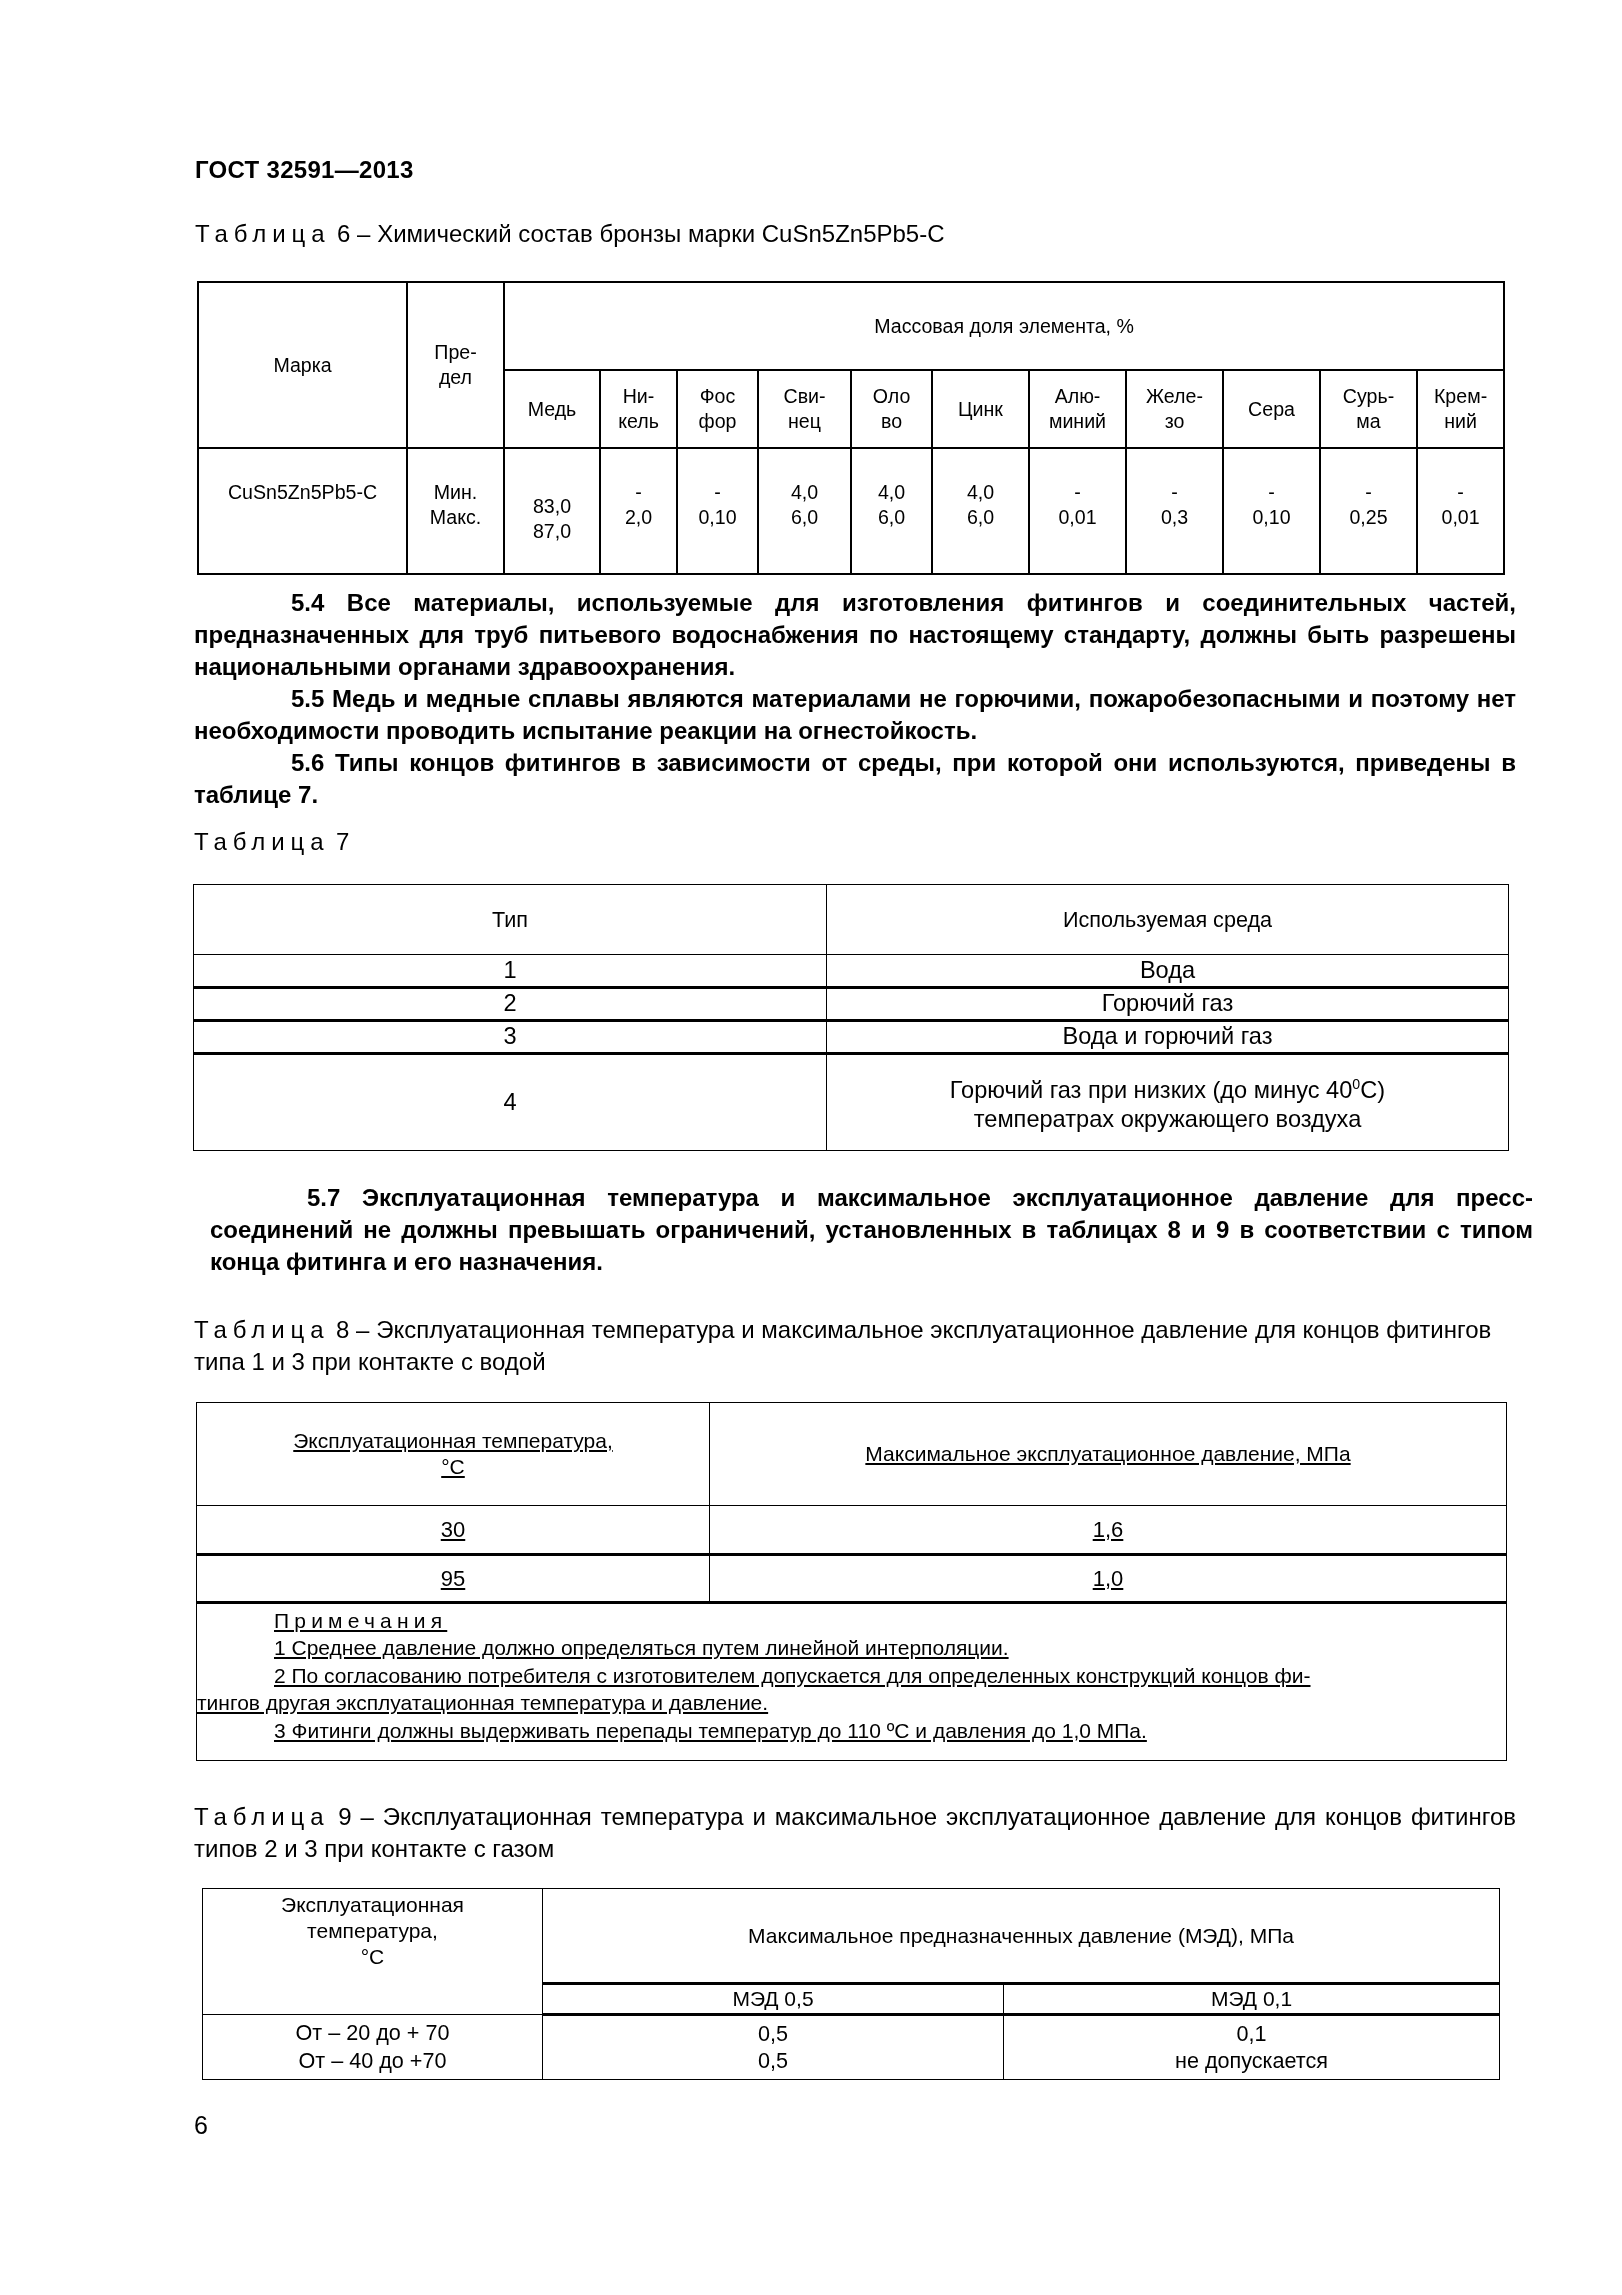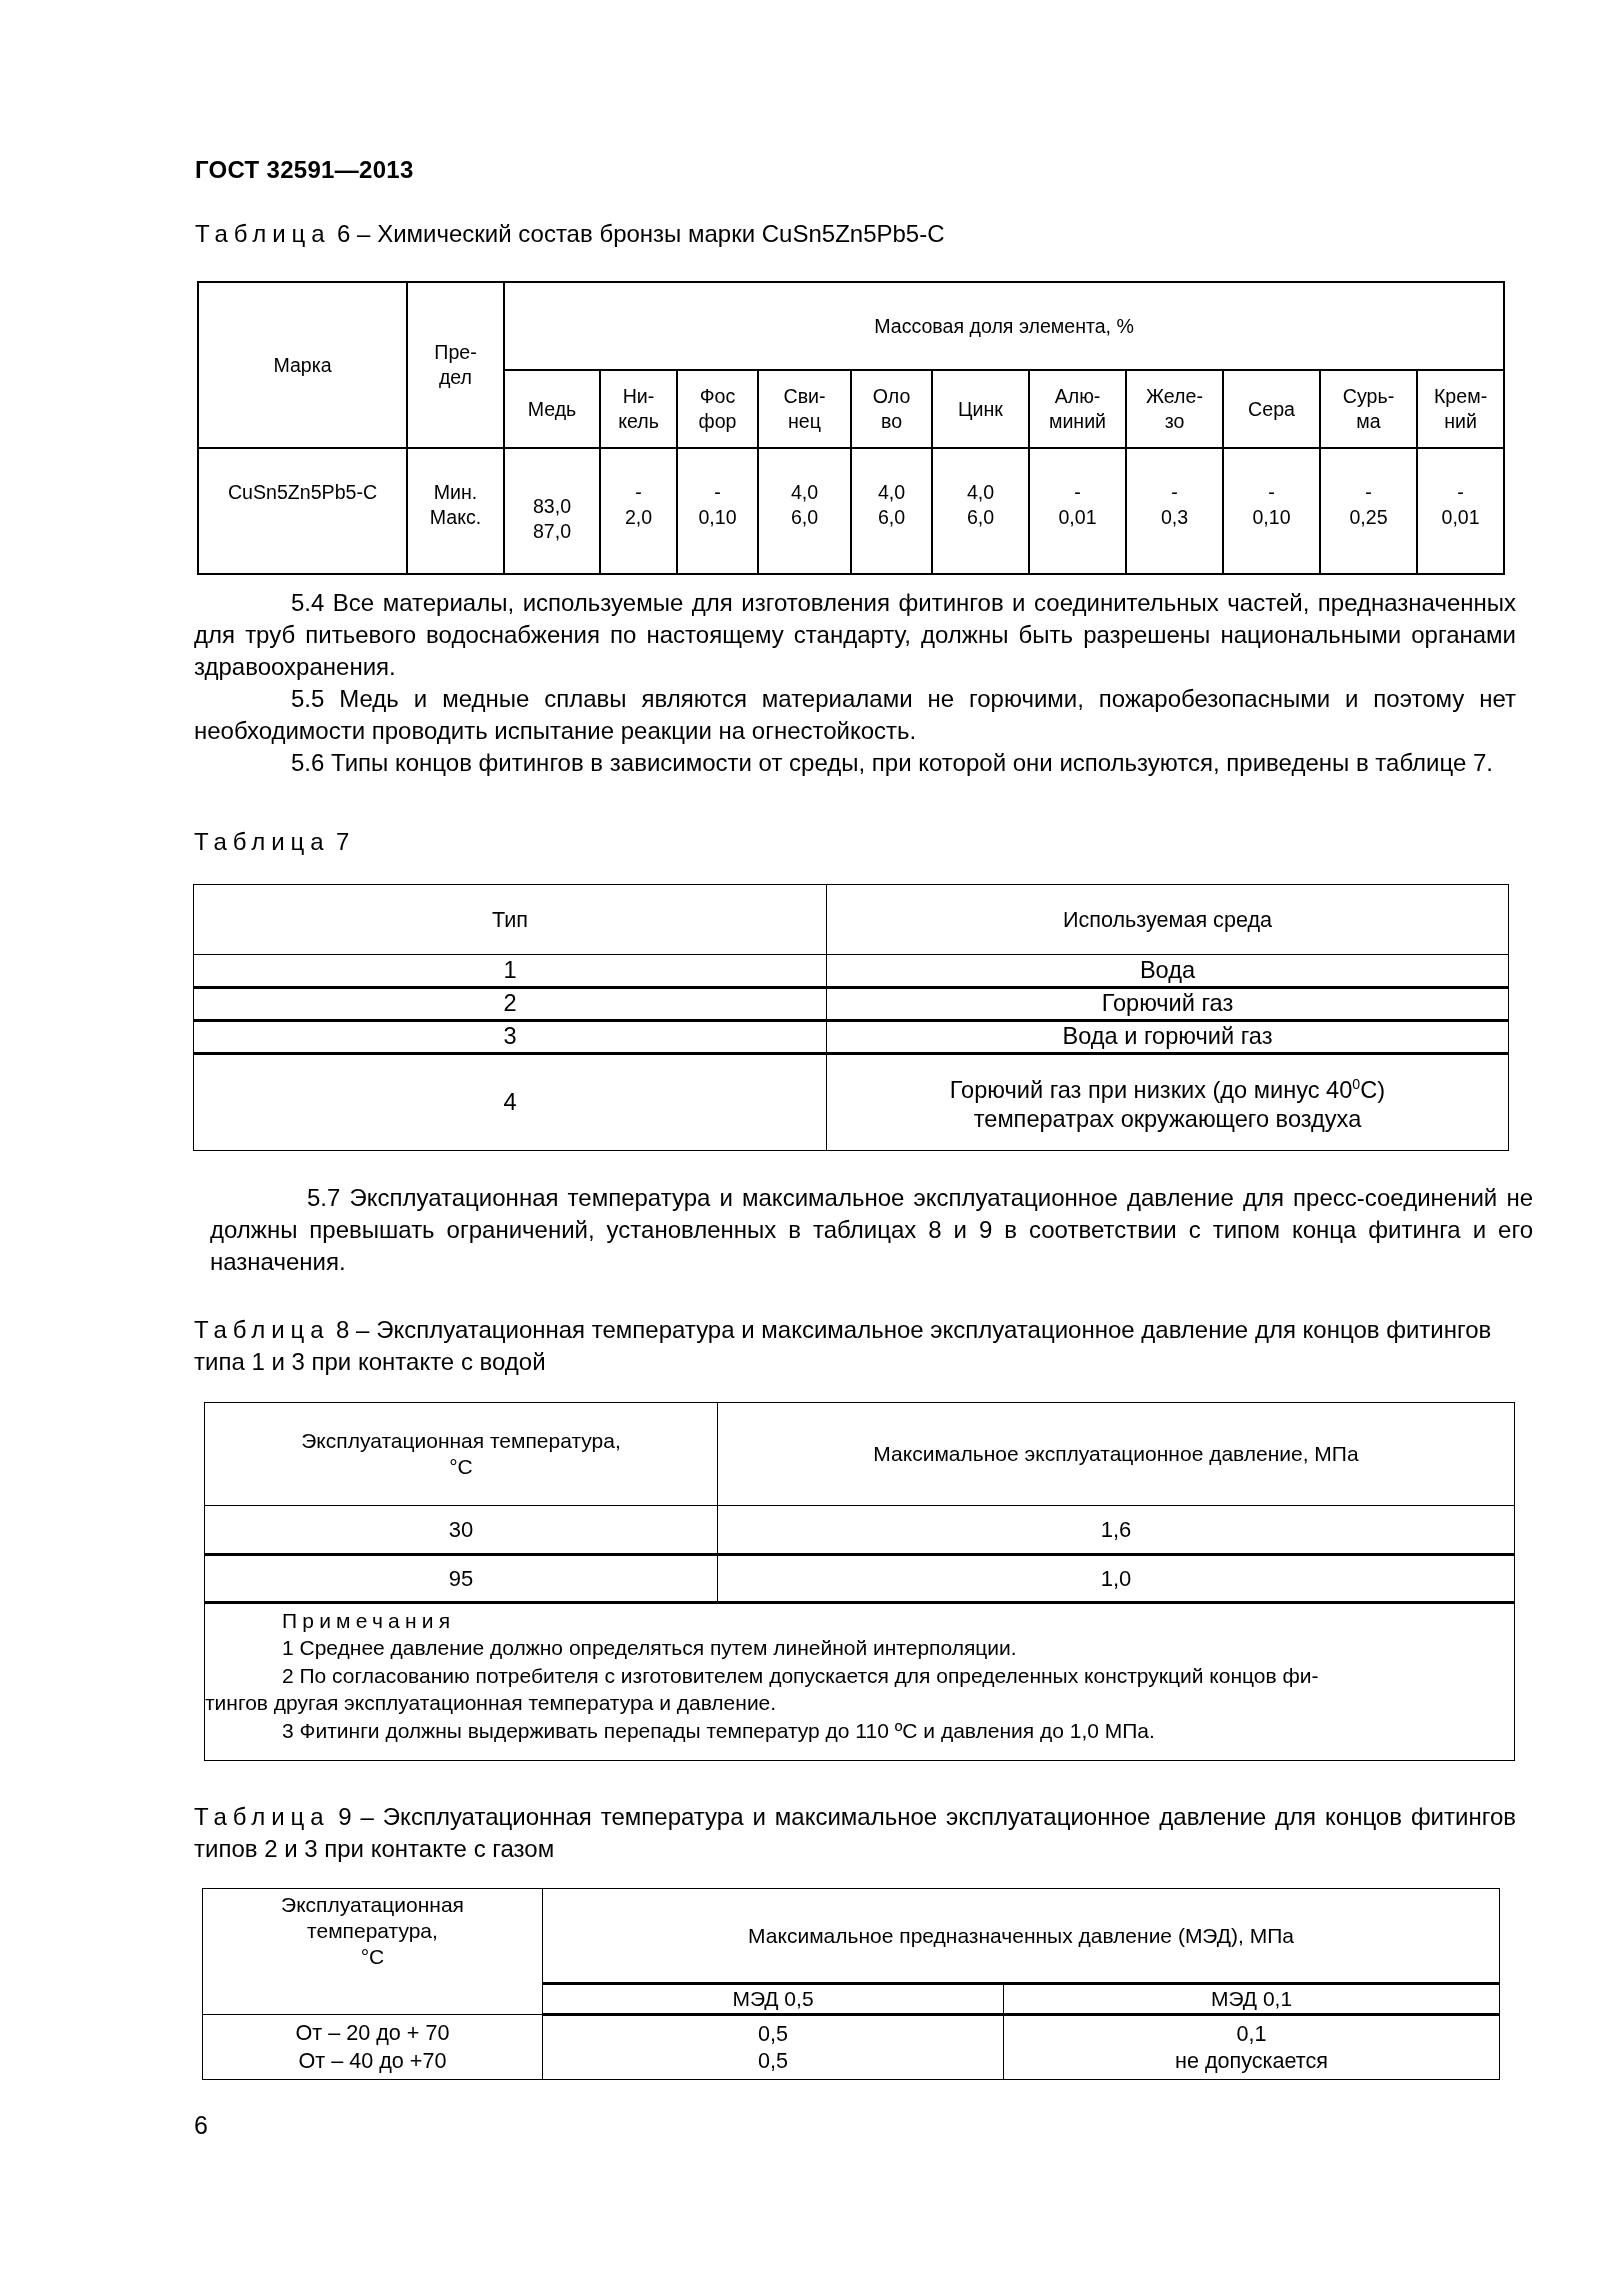--- a/index.html
+++ b/index.html
@@ -5,21 +5,21 @@
   html, body { margin: 0; padding: 0; background: #ffffff; }
   body {
     width: 1622px; height: 2295px; position: relative; overflow: hidden;
     font-family: "Liberation Sans", sans-serif; color: #000000;
   }
   .abs { position: absolute; }
   .doc-title { left: 195px; top: 156px; font-size: 24px; font-weight: bold; letter-spacing: 0.3px; }
   .caption { font-size: 24px; white-space: nowrap; }
   .caption .spaced { letter-spacing: 5.9px; }
   .para { left: 194px; width: 1322px; font-size: 24px; line-height: 32px; text-align: justify; }
-  .para p { margin: 0; text-indent: 97px; }
+  .para p { margin: 0; text-indent: 97px; font-weight: bold; }
   table { border-collapse: collapse; position: absolute; table-layout: fixed; }
   td { border: 1.3px solid #000; text-align: center; vertical-align: middle; padding: 0; }
   .t6 td { font-size: 19.6px; line-height: 25px; border-width: 2px; }
   .t7 td { font-size: 23.6px; line-height: 29.4px; }
   .t7 td.hdr { font-size: 21.6px; }
   .thick-b { border-bottom-width: 3.3px !important; }
   .t8 td { font-size: 22px; line-height: 29px; }
   .t8 td.hdr { font-size: 21px; line-height: 26px; }
   .t8 td.notes { text-align: left; vertical-align: top; font-size: 21px; line-height: 27.5px; padding: 2.6px 6.5px 6.5px 0; }
   .notes .n-indent { padding-left: 77px; }
@@ -161,21 +161,21 @@
 
 <div class="abs para" style="top:1182px; width:1323px;margin-left:16px;">
   <p>5.7 Эксплуатационная температура и максимальное эксплуатационное давление для пресс-соединений не должны превышать ограничений, установленных в таблицах 8 и 9 в соответствии с типом конца фитинга и его назначения.</p>
 </div>
 
 <div class="abs para" style="top:1314px; width:1309px; text-align:left;">
   <span class="caption"><span class="spaced" style="letter-spacing:5.9px">Таблица</span> <span>8</span></span>
   <span>– Эксплуатационная температура и максимальное эксплуатационное давление для концов фитингов типа 1 и 3 при контакте с водой</span>
 </div>
 
-<table class="t8" style="left:204px; top:1402px; width:1310px; height:359px;">
+<table class="t8" style="left:196px; top:1402px; width:1310px; height:359px;text-decoration:underline;">
   <colgroup>
       <col style="width:513px">
       <col style="width:797px">
     </colgroup>
   <tbody>
       <tr style="height:103px">
     <td class="hdr" style="white-space:pre-line">Эксплуатационная температура,
 °С</td>
     <td class="hdr">Максимальное эксплуатационное давление, МПа</td>
   </tr>

